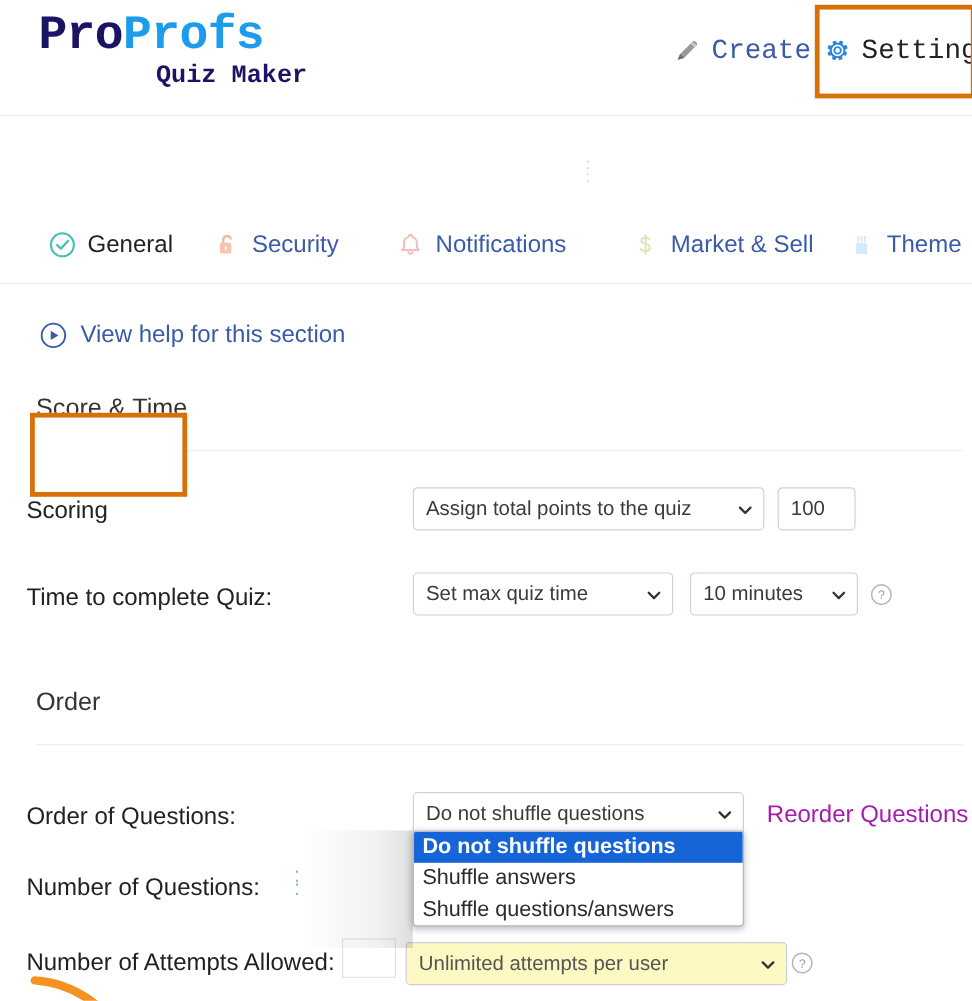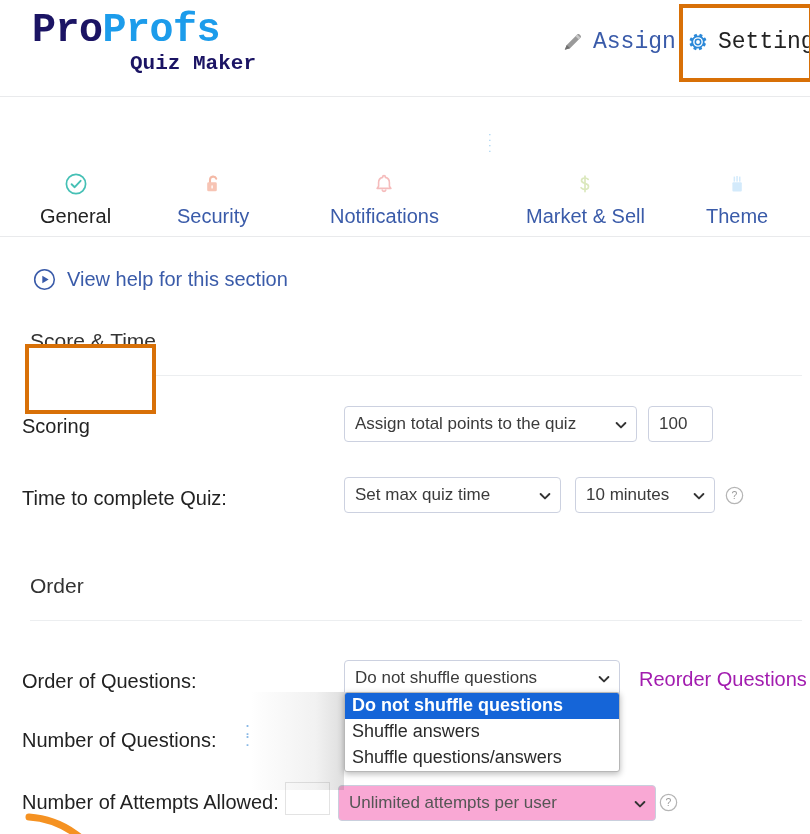--- a/index.html
+++ b/index.html
@@ -87,21 +87,20 @@
     position: absolute;
     top: 0;
     height: 64px;
     display: flex;
     align-items: center;
     gap: 9px;
     font-size: 20px;
     color: #3a5ba9;
     white-space: nowrap;
     cursor: pointer;
-    flex-direction: column;
   }
   .tab.active { color: #222; }
   .tab .tab-icon { width: 24px; height: 24px; display: inline-block; flex: 0 0 auto; }
 
   #tab-general      { left: 40px; }
   #tab-security     { left: 177px; }
   #tab-notifications{ left: 330px; }
   #tab-market       { left: 526px; }
   #tab-theme        { left: 706px; }
 
@@ -179,21 +178,21 @@
     white-space: nowrap;
     cursor: pointer;
   }
   .sel .sel-text { flex: 1 1 auto; overflow: hidden; }
   .sel .caret {
     flex: 0 0 auto;
     width: 14px; height: 14px;
     margin-left: 6px;
   }
   .sel.disabled {
-    background: #f9a8d4;
+    background: #fef9c3;
     color: #555;
     border-color: #c9cfdd;
   }
 
   .txtinput {
     position: absolute;
     box-sizing: border-box;
     height: 36px;
     border: 1px solid #ccd1e0;
     border-radius: 4px;
@@ -325,21 +324,21 @@
   </div>
 
   <div class="header-link" id="create-link">
     <span class="pencil-icon">
       <svg viewBox="0 0 24 24" width="22" height="22">
         <path d="M3 20.5 L5.2 15.2 L16.6 3.8 C17.3 3.1 18.4 3.1 19.1 3.8 L20.2 4.9 C20.9 5.6 20.9 6.7 20.2 7.4 L8.8 18.8 Z" fill="#9a9a9a"></path>
         <path d="M3 20.5 L5.2 15.2 L8.8 18.8 Z" fill="#6f6f6f"></path>
         <path d="M16.6 3.8 L20.2 7.4 L18.3 9.3 L14.7 5.7 Z" fill="#c9c9c9"></path>
       </svg>
     </span>
-    <span>Assign</span>
+    <span>Create</span>
   </div>
 
   <div class="header-link" id="settings-link">
     <span class="gear-icon">
       <svg viewBox="0 0 24 24" width="22" height="22">
         <path fill="#2b88d8" d="M12 8.2a3.8 3.8 0 1 0 0 7.6 3.8 3.8 0 0 0 0-7.6zm0 5.9a2.1 2.1 0 1 1 0-4.2 2.1 2.1 0 0 1 0 4.2z"></path>
         <path fill="#2b88d8" d="M20.6 13.6l-1.5-.6a7.3 7.3 0 0 0 0-2l1.5-.6a.7.7 0 0 0 .4-.9l-.8-1.9a.7.7 0 0 0-.9-.4l-1.5.6a7.4 7.4 0 0 0-1.4-1.4l.6-1.5a.7.7 0 0 0-.4-.9l-1.9-.8a.7.7 0 0 0-.9.4l-.6 1.5a7.3 7.3 0 0 0-2 0l-.6-1.5a.7.7 0 0 0-.9-.4l-1.9.8a.7.7 0 0 0-.4.9l.6 1.5A7.4 7.4 0 0 0 6.1 7.8l-1.5-.6a.7.7 0 0 0-.9.4l-.8 1.9a.7.7 0 0 0 .4.9l1.5.6a7.3 7.3 0 0 0 0 2l-1.5.6a.7.7 0 0 0-.4.9l.8 1.9a.7.7 0 0 0 .9.4l1.5-.6a7.4 7.4 0 0 0 1.4 1.4l-.6 1.5a.7.7 0 0 0 .4.9l1.9.8a.7.7 0 0 0 .9-.4l.6-1.5a7.3 7.3 0 0 0 2 0l.6 1.5a.7.7 0 0 0 .9.4l1.9-.8a.7.7 0 0 0 .4-.9l-.6-1.5a7.4 7.4 0 0 0 1.4-1.4l1.5.6a.7.7 0 0 0 .9-.4l.8-1.9a.7.7 0 0 0-.4-.9zM12 17.3a5.3 5.3 0 1 1 0-10.6 5.3 5.3 0 0 1 0 10.6z"></path>
       </svg>
     </span>
     <span>Settings</span>

